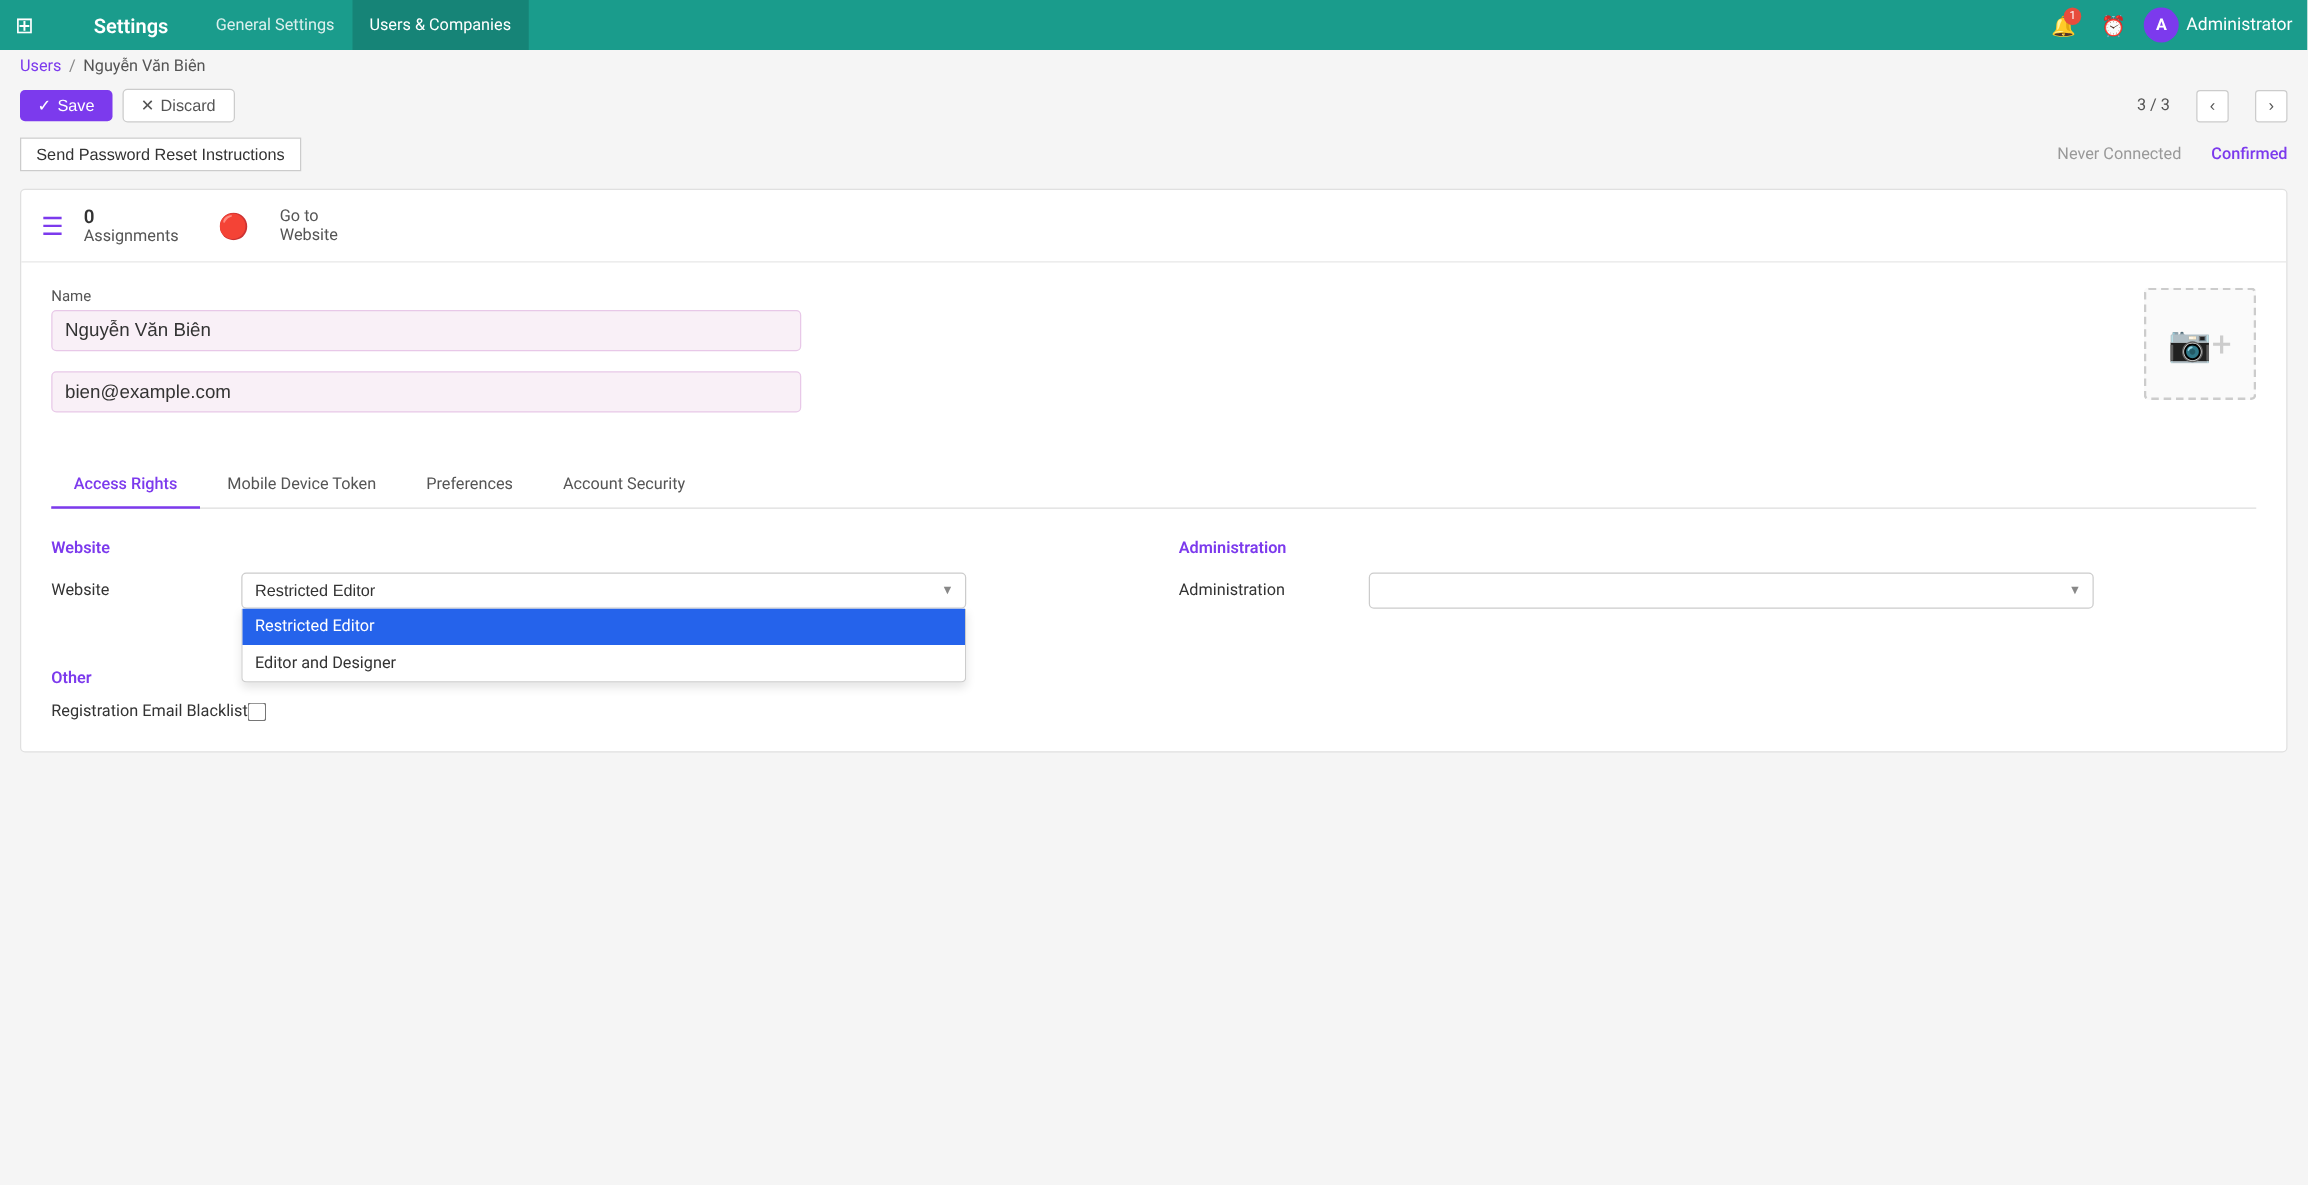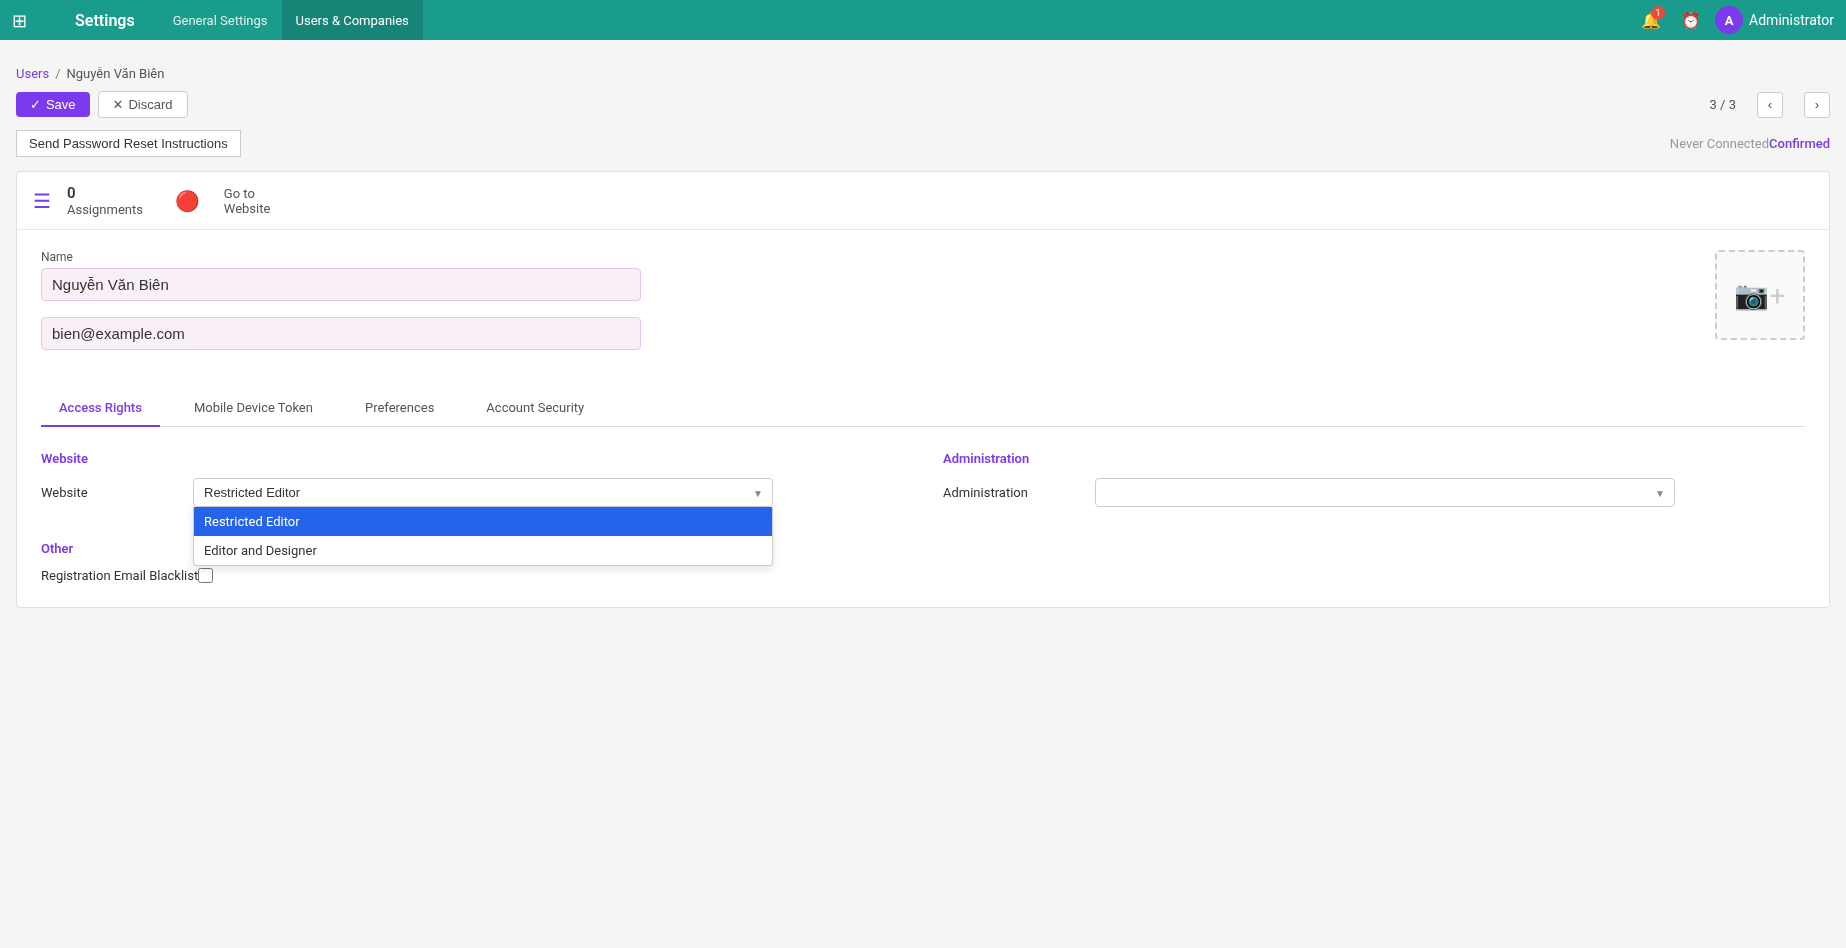--- a/index.html
+++ b/index.html
@@ -93,21 +93,21 @@
     }
 
     
     .main-content {
       padding: 0;
       background: #f5f5f5;
     }
 
     
     .breadcrumb {
-      padding: 26px 16px 6px;
+      padding: 6px 16px 6px;
       display: flex;
       align-items: center;
       gap: 6px;
       font-size: 13px;
     }
     .breadcrumb-link {
       color: #7c3aed;
       cursor: pointer;
       text-decoration: none;
     }
@@ -178,21 +178,21 @@
       border: 1px solid #ccc;
       padding: 5px 12px;
       border-radius: 0;
       cursor: pointer;
       font-size: 13px;
     }
     .status-area {
       margin-left: auto;
       display: flex;
       align-items: flex-end;
-      gap: 0;
+      gap: 24px;
     }
     .status-never {
       color: #999;
       font-size: 13px;
     }
     .status-confirmed {
       color: #7c3aed;
       font-size: 13px;
       font-weight: 500;
     }
@@ -263,21 +263,21 @@
       font-size: 15px;
       color: #333;
       outline: none;
     }
 
     
     .tabs {
       display: flex;
       border-bottom: 1px solid #ddd;
       margin: 0 24px;
-      gap: 16px;
+      gap: 4px;
     }
     .tab {
       padding: 10px 18px;
       cursor: pointer;
       font-size: 13px;
       color: #555;
       border-bottom: 2px solid transparent;
       margin-bottom: -1px;
     }
     .tab.active {
@@ -366,21 +366,21 @@
       cursor: pointer;
       color: #333;
     }
     .dropdown-item.selected {
       background: #2563eb;
       color: white;
     }
 
     
     .other-section {
-      margin-top: 24px;
+      margin-top: 38px;
     }
 
     
     .checkbox-row {
       display: flex;
       align-items: center;
     }
     .checkbox-input {
       width: 15px;
       height: 15px;

